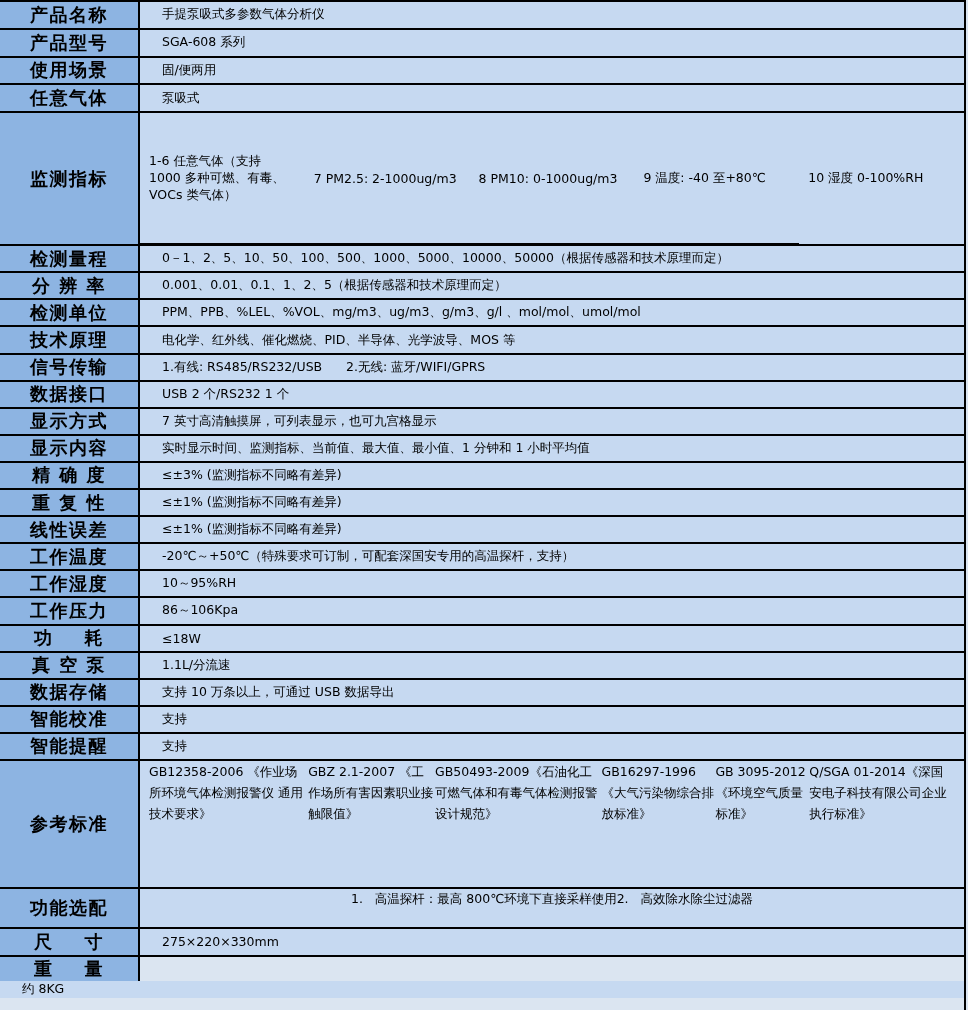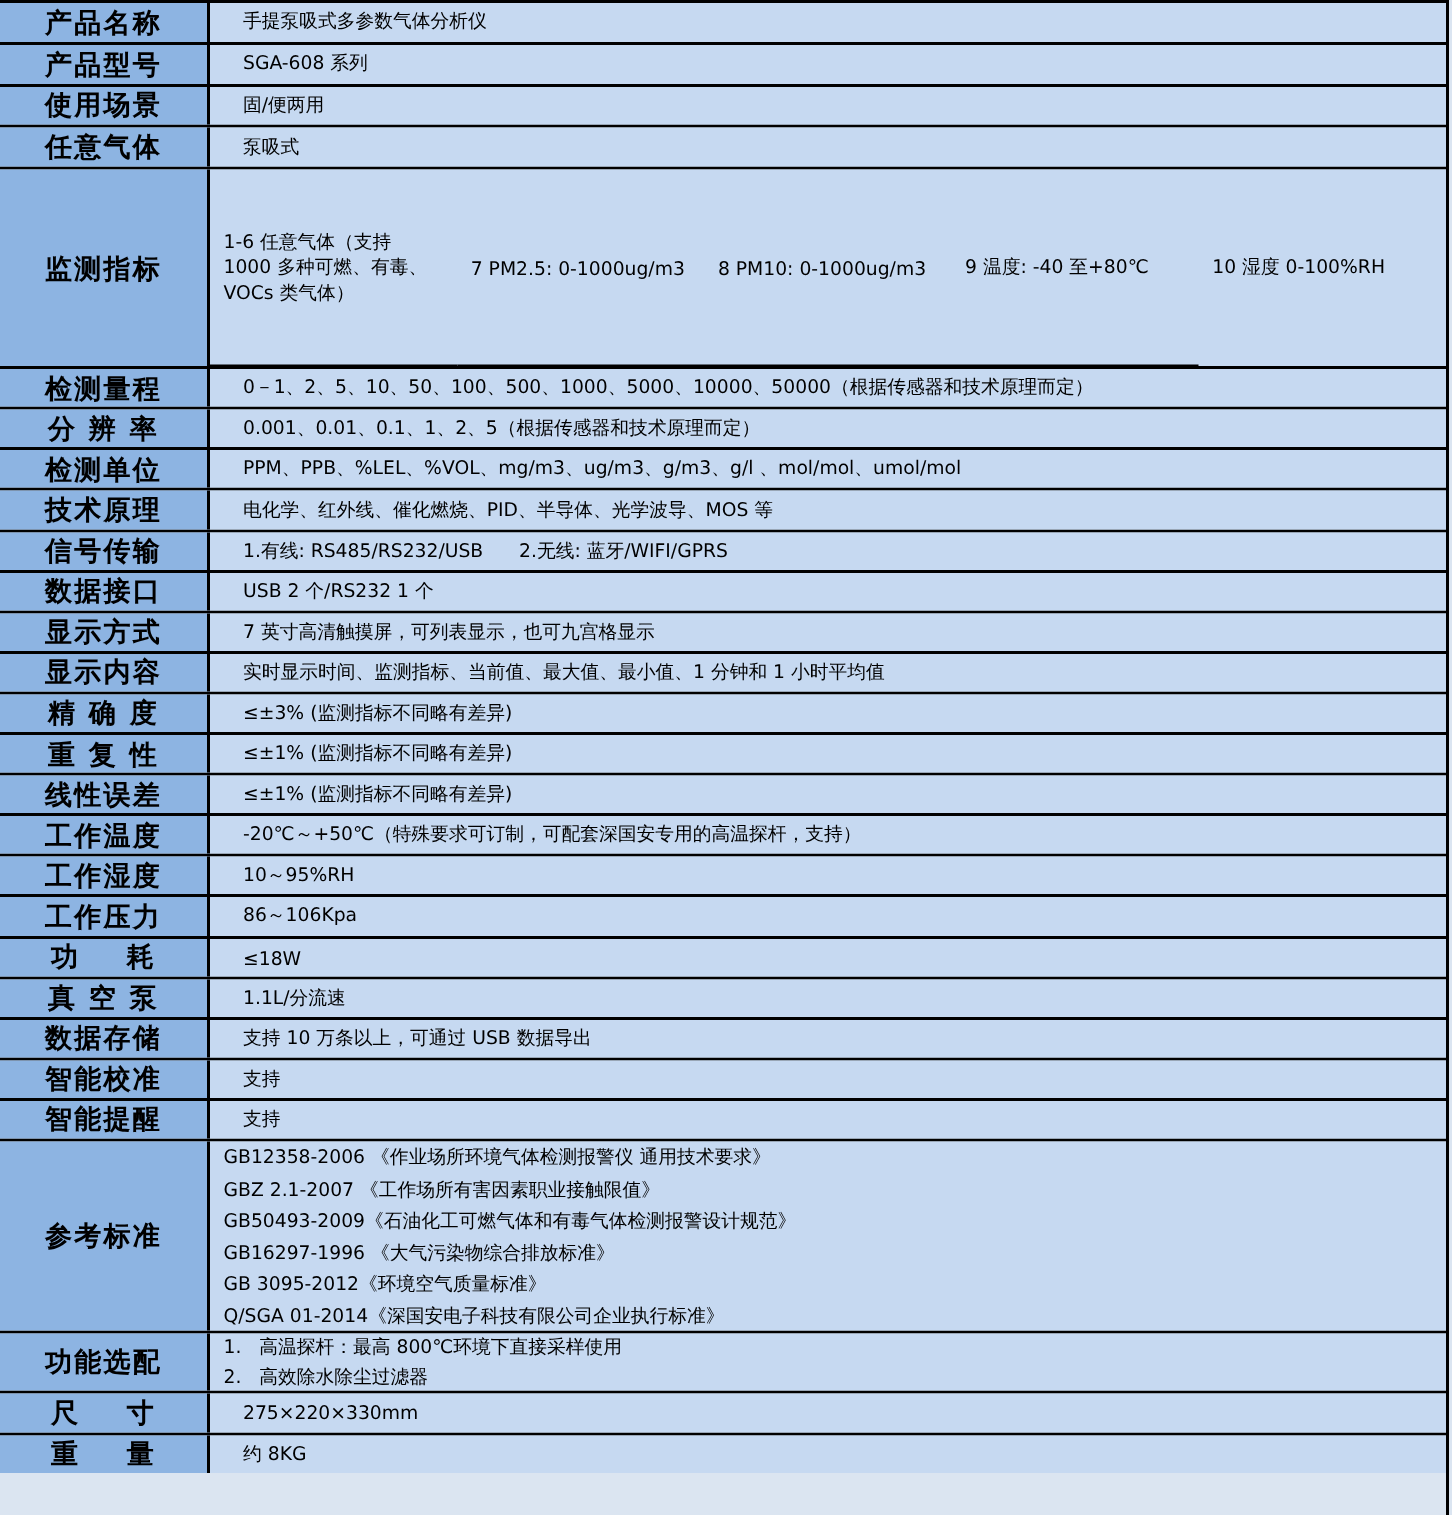--- a/index.html
+++ b/index.html
@@ -16,21 +16,21 @@
     color:var(--text);
     font-family:"DejaVu Sans","Liberation Sans",sans-serif;
   }
   .spec-table{
     width:966px;height:1010px;
     border-top:2px solid var(--border);
     border-right:2px solid var(--border);
     display:flex;flex-direction:column;
   }
   .row{display:flex;border-bottom:2px solid var(--border);flex-shrink:0;}
-  .row:last-child{border-bottom:none;}
+  .row:last-child{border-bottom:none;flex-direction:column;}
   .label{
     width:140px;flex-shrink:0;
     background:var(--label-bg);
     border-right:2px solid var(--border);
     display:flex;align-items:center;justify-content:center;
     font-weight:bold;font-size:18px;letter-spacing:1.5px;
     white-space:pre;
   }
   .value{
     flex:1;background:var(--value-bg);
@@ -39,21 +39,21 @@
   }
   .value-stack{flex:1;background:var(--value-bg);display:flex;flex-direction:row;}
   .sub{
     flex:1;display:flex;align-items:center;
     padding:0 9px;font-size:12.5px;white-space:pre-wrap;
     border-bottom:1px solid var(--border);
   }
   .sub:last-child{border-bottom:none;}
   .lines{
     flex:1;background:var(--value-bg);
-    display:flex;flex-direction:column;justify-content:center;
+    display:flex;flex-direction:row;justify-content:center;
     padding:0 9px;
   }
   .line{font-size:12.5px;line-height:21.2px;white-space:pre-wrap;}
   .h-func .line{line-height:20px;}
   .h-a{height:27.8px;}
   .h-mon{height:133px;}
   .h-b{height:27.1px;}
   .h-ref{height:128px;}
   .h-func{height:40px;}
   .h-size{height:28px;}
@@ -82,21 +82,21 @@
   <div class="row h-a">
     <div class="label">任意气体</div>
     <div class="value">泵吸式</div>
   </div>
 
 
   <div class="row h-mon">
     <div class="label">监测指标</div>
     <div class="value-stack">
       <div class="sub">1-6 任意气体（支持 1000 多种可燃、有毒、VOCs 类气体）</div>
-      <div class="sub">7 PM2.5: 0-1000ug/m3</div>
+      <div class="sub">7 PM2.5: 2-1000ug/m3</div>
       <div class="sub">8 PM10: 0-1000ug/m3</div>
       <div class="sub">9 温度: -40 至+80℃</div>
       <div class="sub">10 湿度 0-100%RH</div>
     </div>
   </div>
 
   <div class="row h-b">
     <div class="label">检测量程</div>
     <div class="value">0－1、2、5、10、50、100、500、1000、5000、10000、50000（根据传感器和技术原理而定）</div>
   </div>

